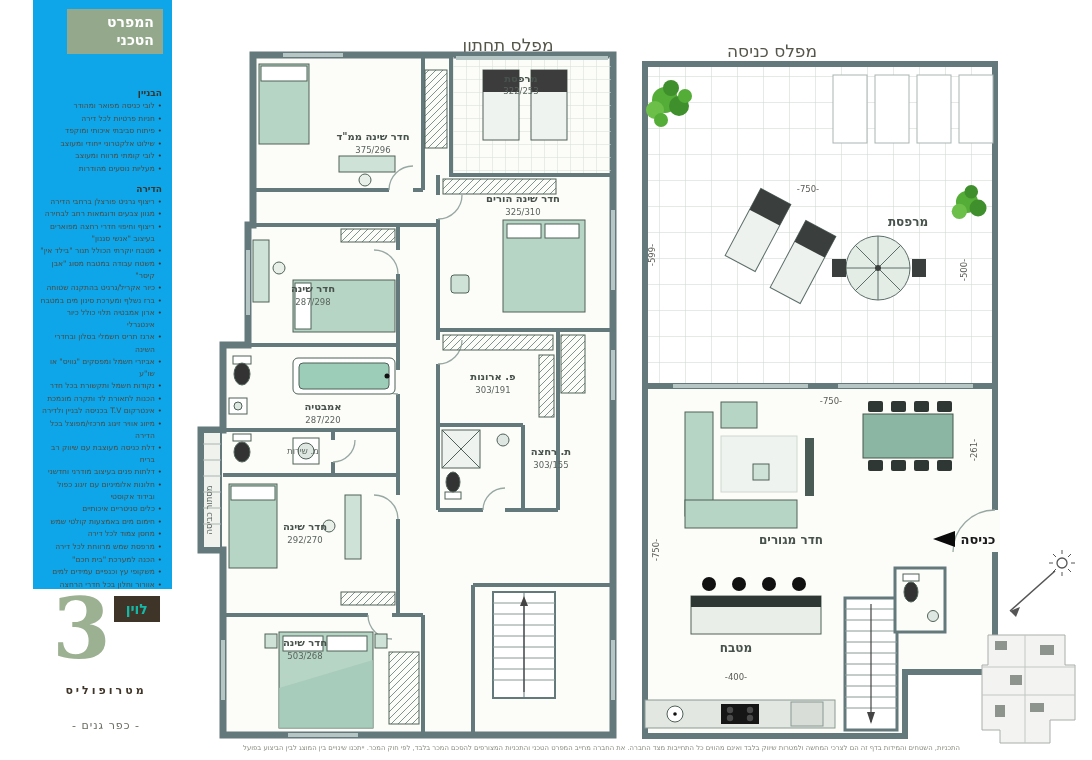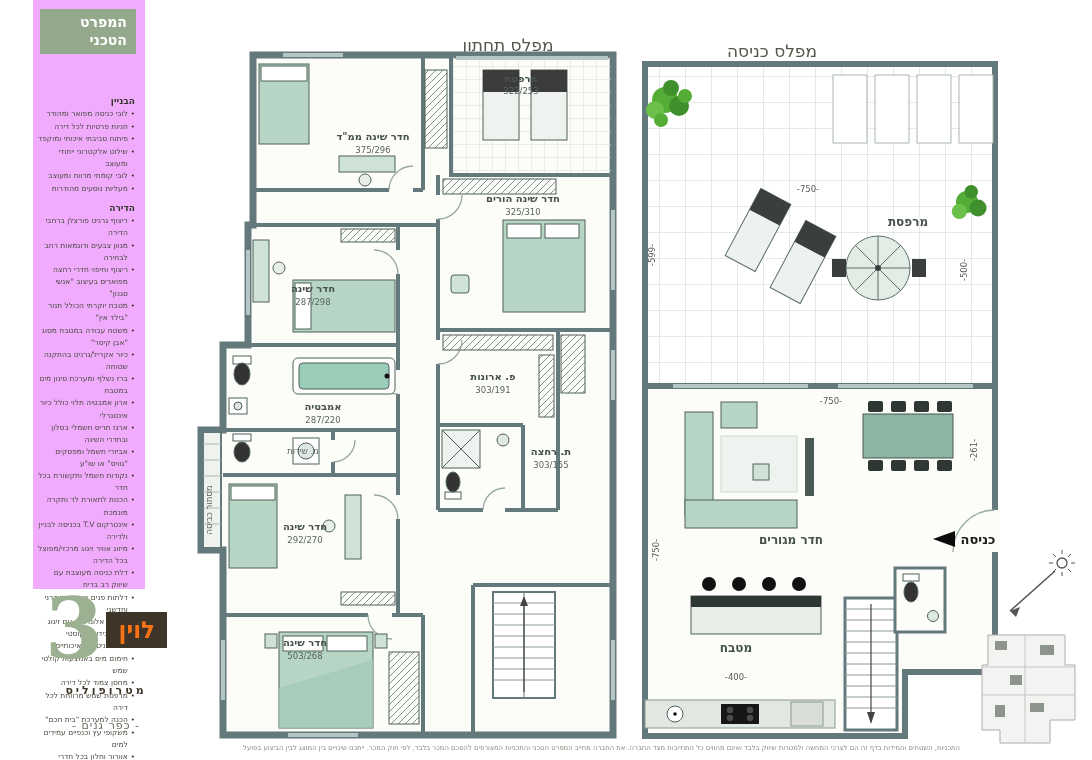--- a/index.html
+++ b/index.html
@@ -1,33 +1,33 @@
 <!DOCTYPE html>
 <html lang="he"><head>
 <meta charset="utf-8">
 <style>
   *{box-sizing:border-box}
   html,body{margin:0;padding:0;background:#fff}
   .page{position:relative;width:1092px;height:760px;background:#ffffff;
         font-family:"DejaVu Sans","Liberation Sans",sans-serif;overflow:hidden}
 
   
-  .sidebar{position:absolute;left:33px;top:0;width:112px;height:589px;background:#f0abfc;direction:rtl}
+  .sidebar{position:absolute;left:33px;top:0;width:139px;height:589px;background:#0ea5e9;direction:rtl}
   .spec-header{position:absolute;top:9px;right:9px;width:96px;background:#94a88c;color:#fff;
                font-size:14px;font-weight:bold;line-height:1.25;padding:5px 9px;text-align:right}
-  .spec-list{position:absolute;top:96px;right:10px;left:5px;direction:rtl;text-align:right;color:#4c4c42}
+  .spec-list{position:absolute;top:88px;right:10px;left:5px;direction:rtl;text-align:right;color:#4c4c42}
   .spec-section{margin-bottom:8px}
   .spec-section-title{font-size:9px;font-weight:bold;color:#35352b;margin-bottom:2px}
   .spec-item{font-size:7.5px;line-height:1.62;display:flex;gap:3px;align-items:flex-start}
   .spec-item .bullet{color:#35352b;font-size:7px;line-height:1.8}
 
   
   .logo{position:absolute;left:38px;top:592px;width:136px;direction:rtl;text-align:center}
   .logo-row{display:flex;justify-content:center;align-items:flex-start;gap:3px;direction:rtl}
-  .logo-levin{background:#3e3428;color:#f97316;font-size:23px;font-weight:bold;padding:5px 12px;margin-top:20px}
+  .logo-levin{background:#3e3428;color:#14b8a6;font-size:14px;font-weight:bold;padding:5px 12px;margin-top:4px}
   .logo-3{font-size:84px;line-height:.88;color:#9cb191;font-weight:bold;font-family:"DejaVu Serif","Liberation Serif",serif}
   .logo-metro{font-size:11px;letter-spacing:3px;color:#3e3428;font-weight:bold;margin-top:18px}
   .logo-tag{font-size:11px;color:#6b6b60;margin-top:22px;letter-spacing:1px}
 
   
   .main-title{position:absolute;top:8px;right:17px;direction:rtl;font-size:20px;font-weight:bold;color:#4a4a40}
   .level-label{position:absolute;font-size:17px;font-weight:normal;color:#55554a;direction:rtl;text-align:center}
   .level-lower{top:35px;left:448px;width:120px}
   .level-entry{top:41px;left:712px;width:120px}
 

